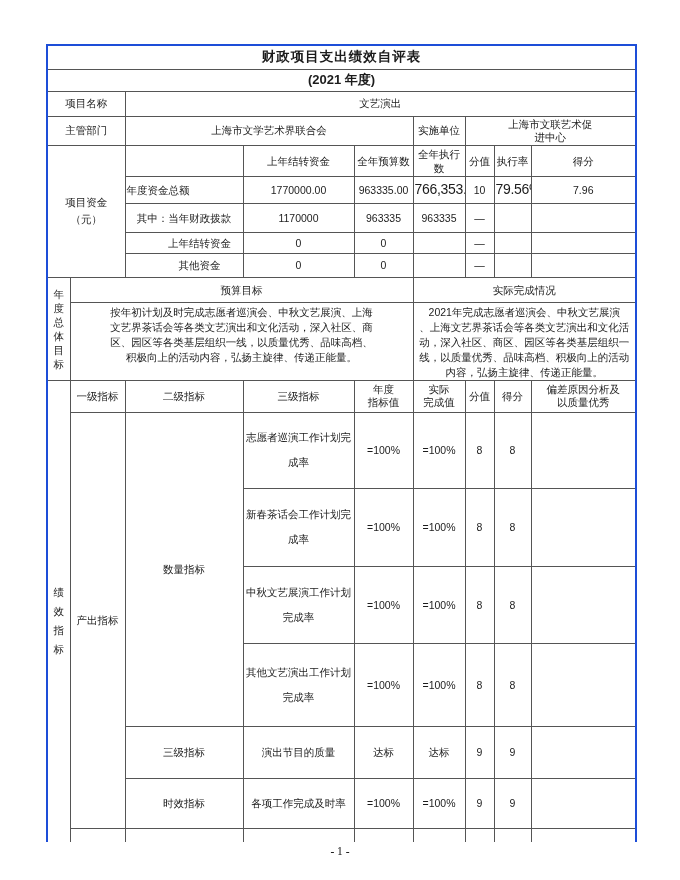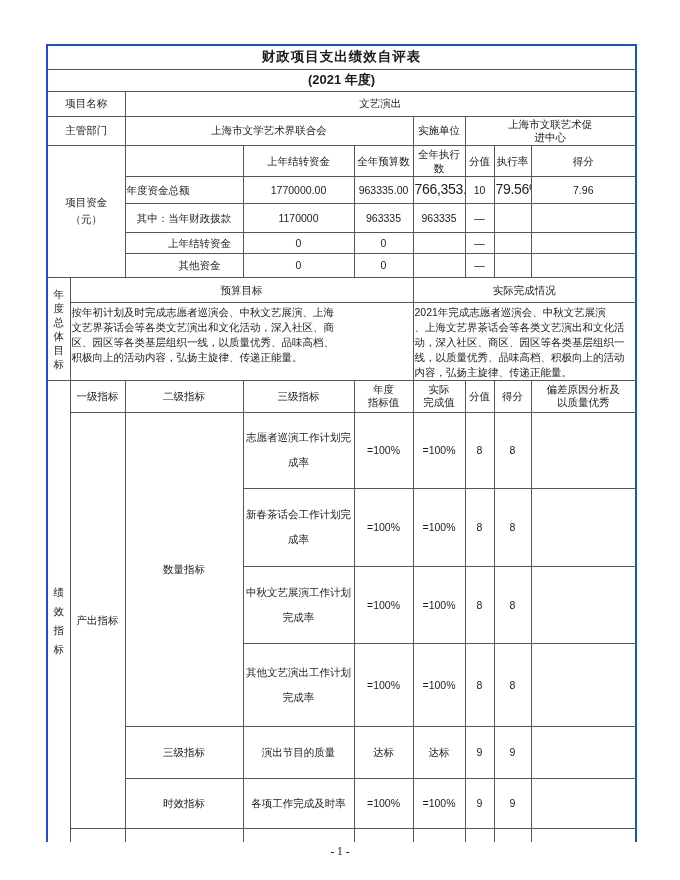--- a/index.html
+++ b/index.html
@@ -22,21 +22,21 @@
     text-align:center;vertical-align:middle;
     padding:1px;overflow:hidden;
   }
   .title{font-size:13.5px;font-weight:bold;letter-spacing:1px;}
   .subtitle{font-size:13px;font-weight:bold;}
   .left{text-align:left;}
   .fund-label{white-space:pre-line;line-height:17px;}
   .indent{padding-left:32px;}
   .tight{font-size:14px;letter-spacing:-0.3px;white-space:nowrap;}
   .goal{
-    text-align:left;vertical-align:top;white-space:pre-line;
+    text-align:center;vertical-align:top;white-space:pre-line;
     line-height:15px;padding:2px 1px 0 1px;font-size:10.5px;margin-left:24px;
   }
   .alabel{white-space:pre-line;line-height:14px;padding:0 1px;}
   .vlabel{white-space:pre-line;line-height:19px;padding:0 5px;}
   .hdr2{white-space:pre-line;line-height:13.5px;}
   .l3{white-space:pre-line;line-height:25px;}
   .two{white-space:pre-line;line-height:13px;text-align:center;}
   .pageno{
     position:absolute;left:0;top:845px;width:680px;
     text-align:center;font-size:11.5px;color:#111;

